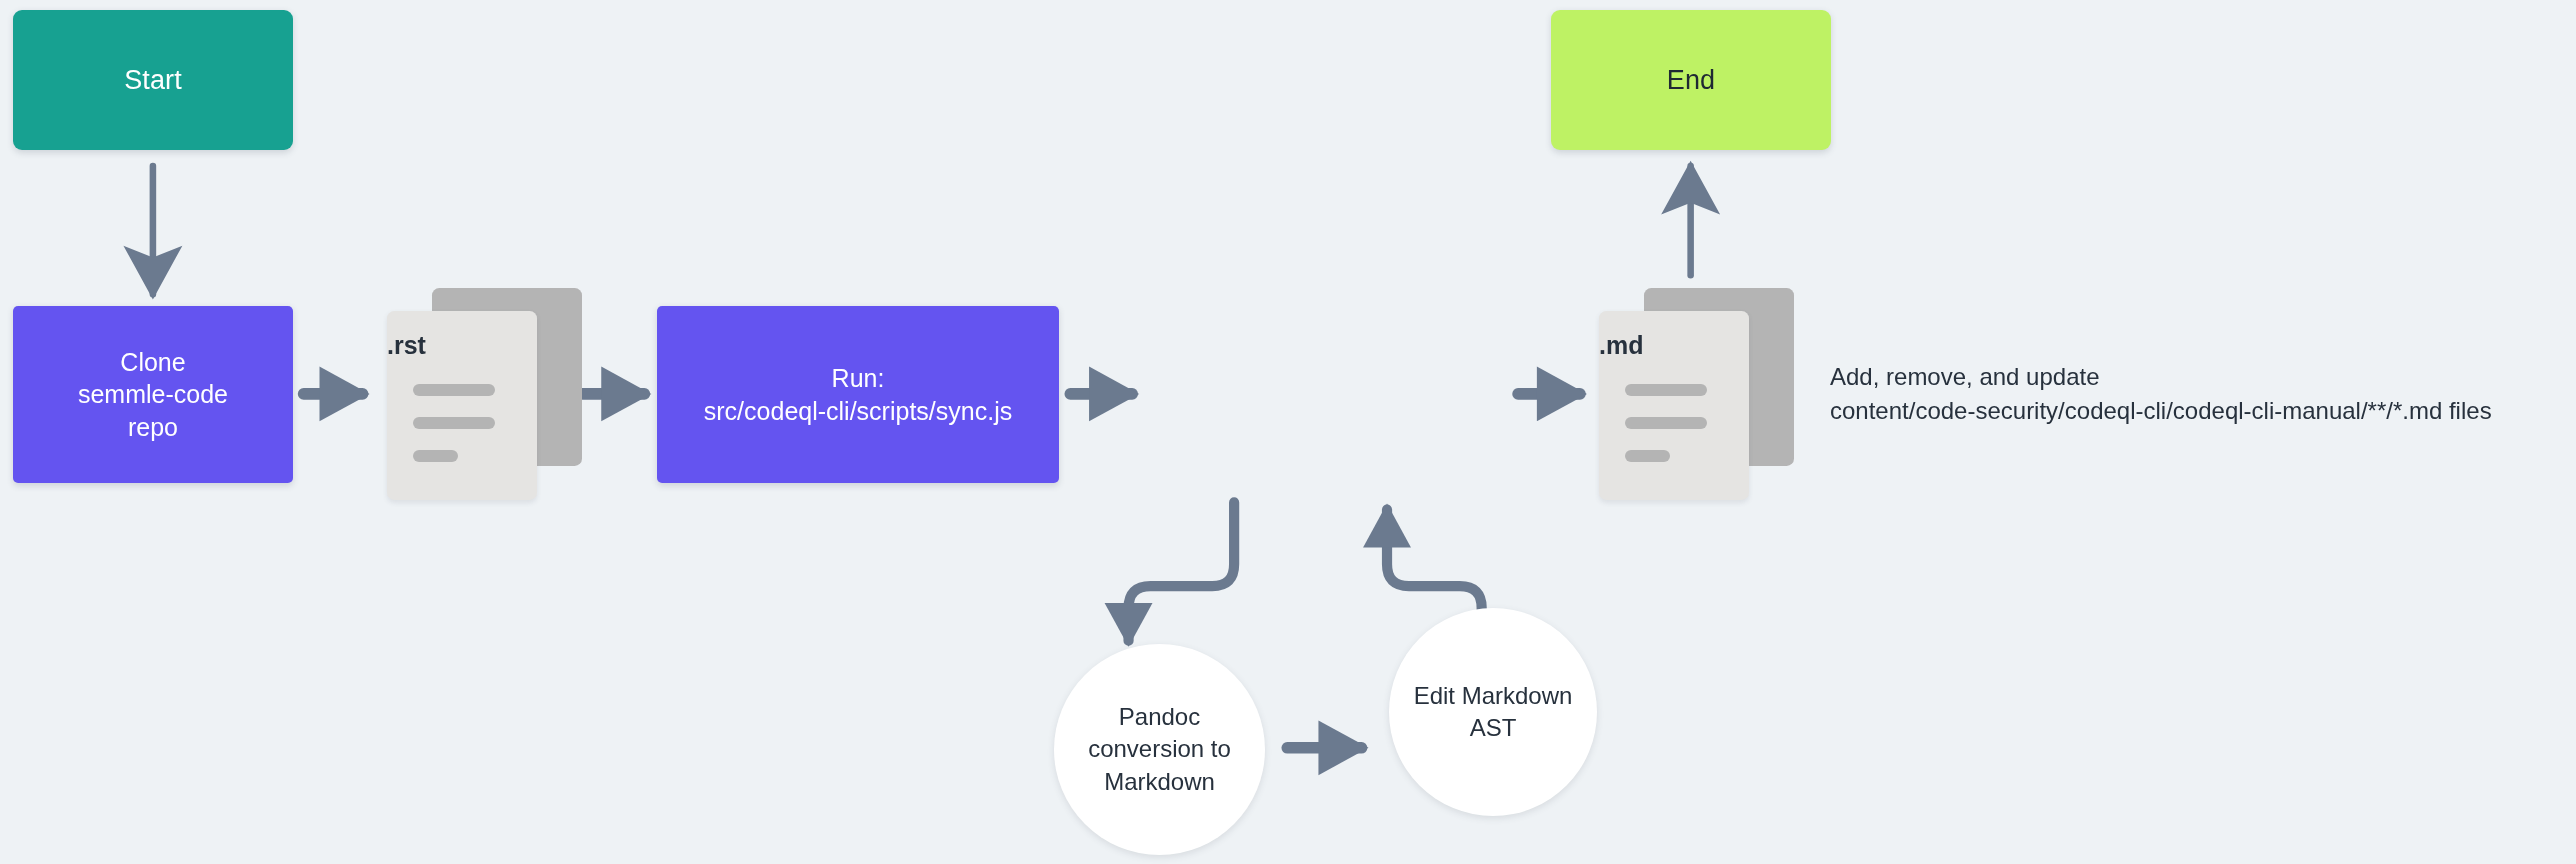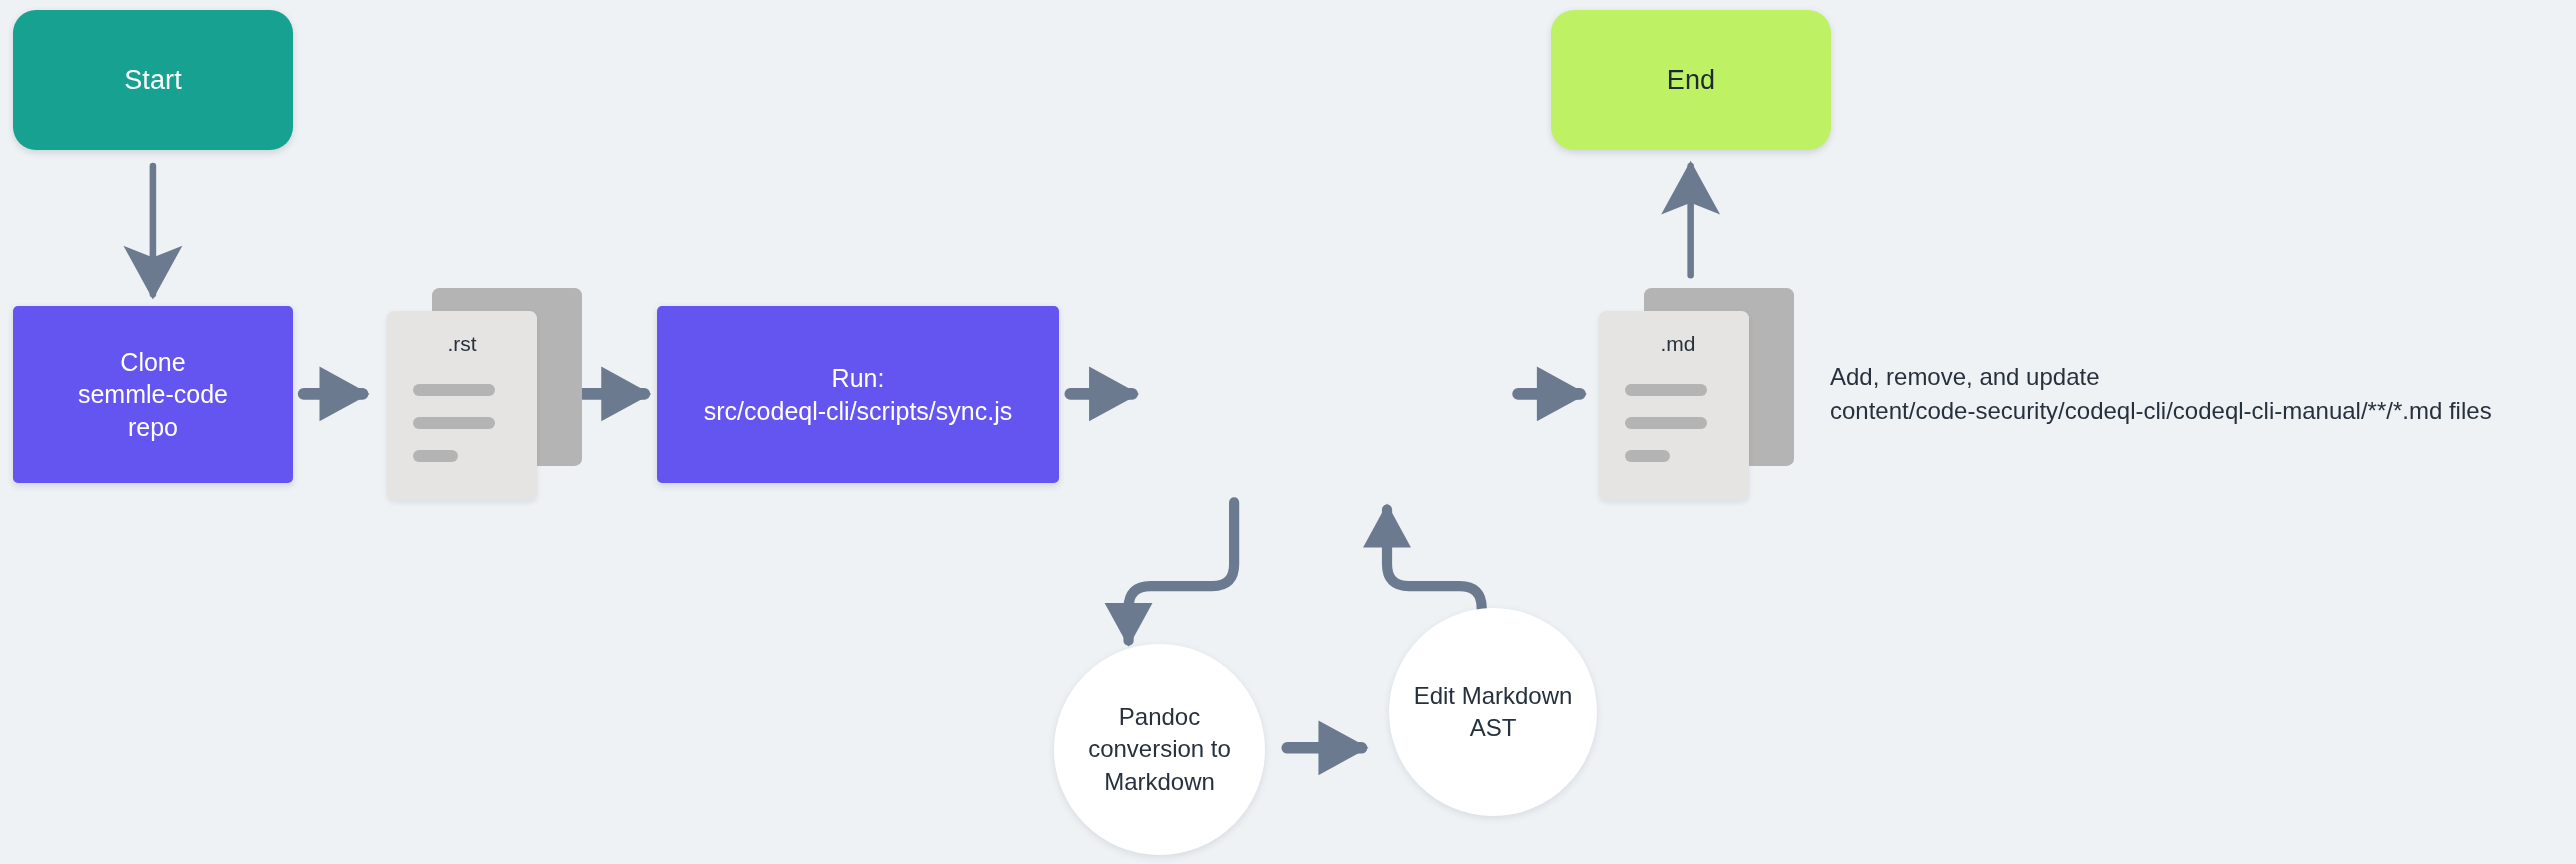--- a/index.html
+++ b/index.html
@@ -38,21 +38,21 @@
     z-index: 2;
     box-sizing: border-box;
     display: flex;
     align-items: center;
     justify-content: center;
     text-align: center;
   }
 
   
   .terminator {
-    border-radius: 23px;
+    border-radius: 9px;
     box-shadow: 0 2.9px 6.6px rgba(60, 72, 88, 0.17);
     font-size: 27px;
     font-weight: 400;
     letter-spacing: 0.1px;
   }
   .terminator-start {
     background: #17a191;
     color: #ffffff;
   }
   .terminator-end {
@@ -104,24 +104,24 @@
   }
   .doc .sheet-front {
     position: absolute;
     background: #e5e4e2;
     border-radius: 7.3px;
     box-shadow: 0 2.2px 5.8px rgba(60, 72, 88, 0.10);
   }
   .doc .doc-label {
     position: absolute;
     width: 100%;
-    text-align: center;
+    text-align: left;
     color: #27313d;
-    font-size: 21px;
-    font-weight: 400;
+    font-size: 25px;
+    font-weight: 700;
     line-height: 1;
   }
   .doc .doc-rule {
     position: absolute;
     background: #b4b4b4;
     border-radius: 6.6px;
     height: 12.4px;
   }
 
   

